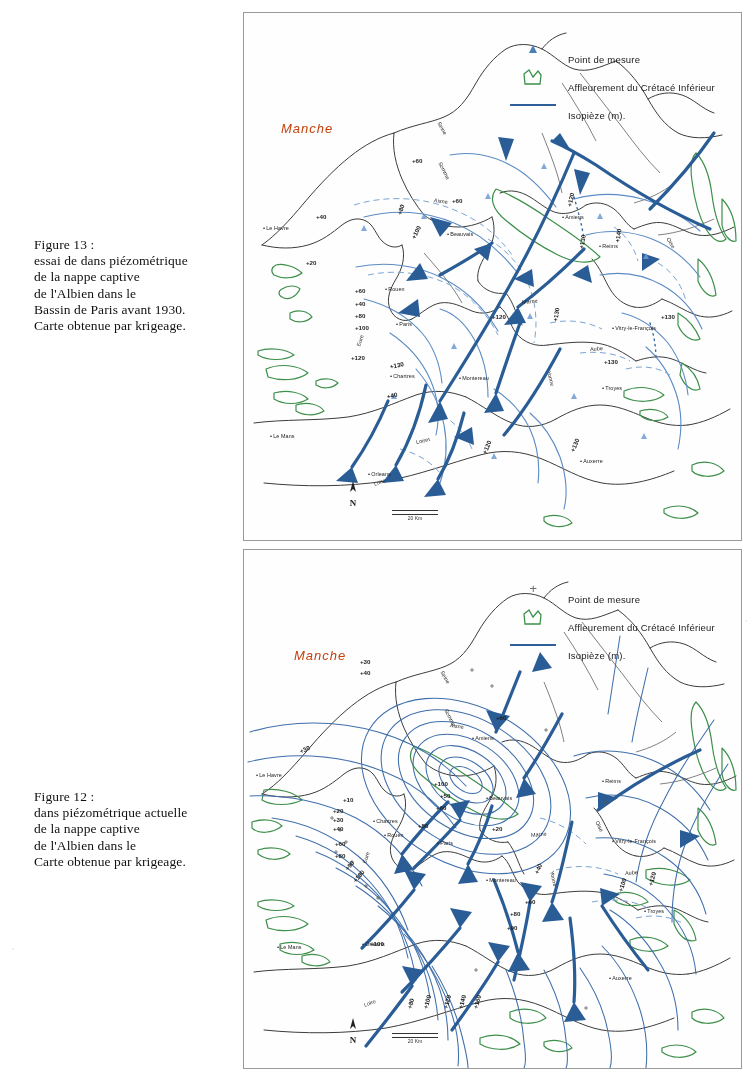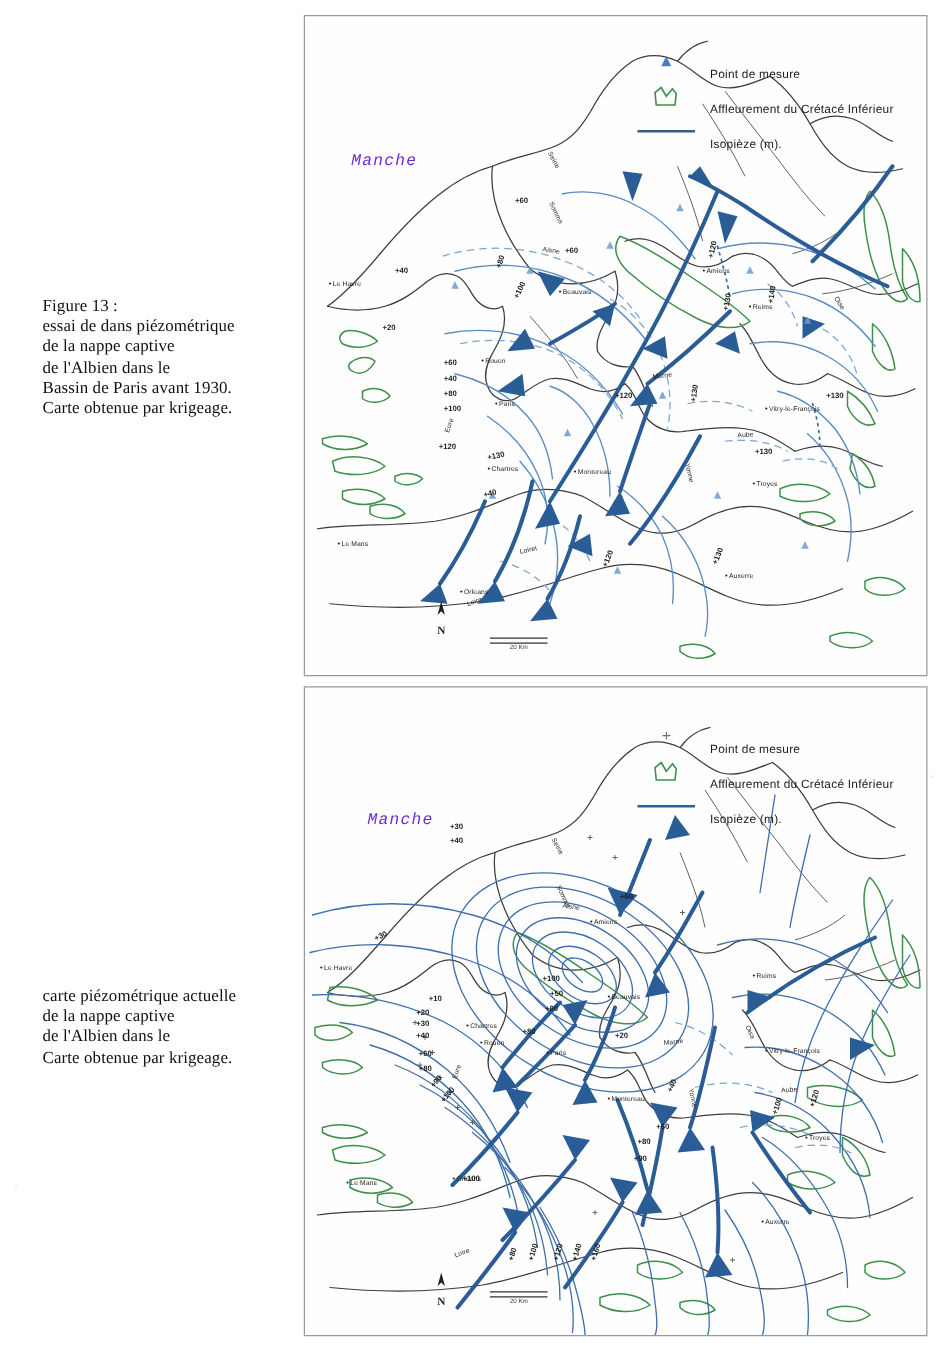--- a/index.html
+++ b/index.html
@@ -89,24 +89,24 @@
     font-family:"Liberation Sans", sans-serif;
     font-size:6.2px;
     font-weight:bold;
     color:#1b1b1b;
     white-space:nowrap;
     transform-origin:0 50%;
     letter-spacing:0px;
   }
   .manche{
     position:absolute;
-    font-family:Liberation Mono, monospace;
+    font-family:Liberation Sans, sans-serif;
     font-style:italic;
     font-size:13px;
-    color:#6d28d9;
+    color:#c2410c;
     letter-spacing:1px;
   }
   .narrow{
     position:absolute;
     font-family:"Liberation Serif", serif;
     font-size:10px;
     font-weight:bold;
     color:#222;
     text-align:center;
   }
@@ -130,21 +130,22 @@
   <div class="caption" id="caption-fig13">
     <div>Figure 13 :</div>
     <div>essai de dans piézométrique</div>
     <div>de la nappe captive</div>
     <div>de l'Albien dans le</div>
     <div>Bassin de Paris avant 1930.</div>
     <div>Carte obtenue par krigeage.</div>
   </div>
 
   <div class="caption" id="caption-fig12">
-    <div>carte piézométrique actuelle</div>
+    <div>Figure 12 :</div>
+    <div>dans piézométrique actuelle</div>
     <div>de la nappe captive</div>
     <div>de l'Albien dans le</div>
     <div>Carte obtenue par krigeage.</div>
   </div>
 
   <div class="map-frame" id="map-top">
 
     <svg class="map-svg" viewBox="0 0 497 527" preserveAspectRatio="none">
 
       <g fill="none" stroke="#3c3c3c" stroke-width="1" stroke-linejoin="round" stroke-linecap="round">

